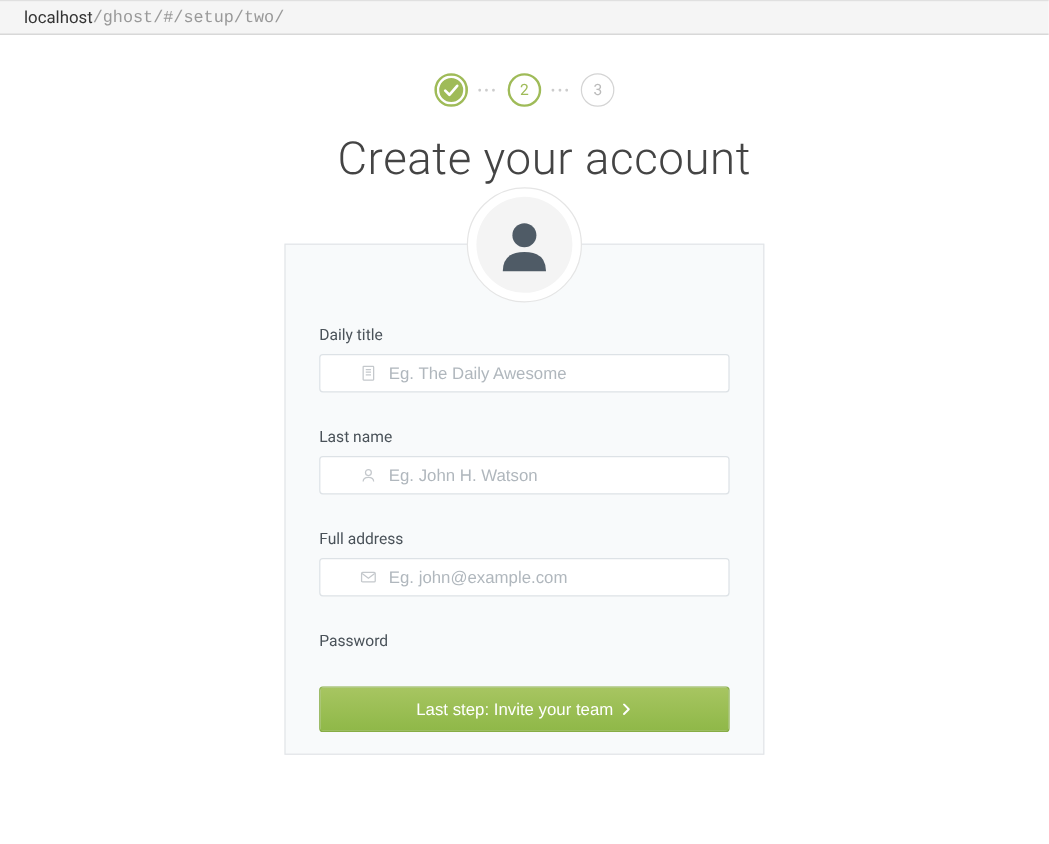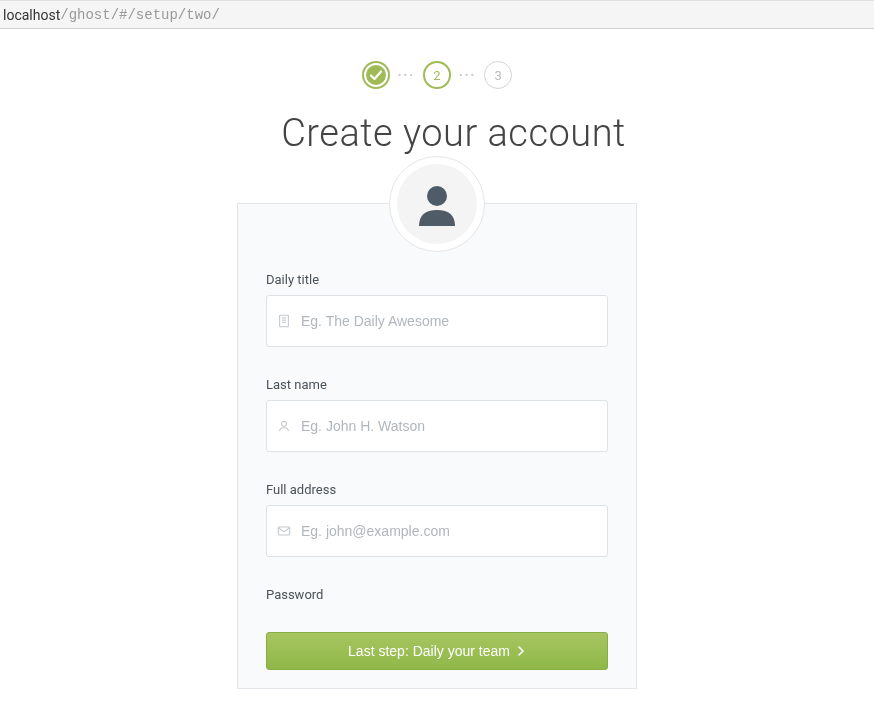--- a/index.html
+++ b/index.html
@@ -11,21 +11,21 @@
       font-family: -apple-system, BlinkMacSystemFont, "Segoe UI", Roboto, "Helvetica Neue", Arial, sans-serif;
       background: #ffffff;
       width: 874px;
       height: 703px;
       overflow: hidden;
     }
     .address-bar {
       background: #f5f5f5;
       border-top: 1px solid #e0e0e0;
       border-bottom: 1px solid #d0d0d0;
-      padding: 5px 3px;
+      padding: 5px 20px;
       font-size: 14px;
       color: #555;
       height: 29px;
       display: flex;
       align-items: center;
     }
     .address-bar .host {
       color: #333;
     }
     .address-bar .path {
@@ -126,21 +126,22 @@
       margin-bottom: 8px;
       font-weight: 400;
     }
     .input-wrap {
       position: relative;
       display: flex;
       align-items: center;
       background: #fff;
       border: 1px solid #dde2e6;
       border-radius: 3px;
-      height: 52px;
+      height: 32px;
+      padding-left: 23px;
     }
     .input-icon {
       width: 34px;
       display: flex;
       align-items: center;
       justify-content: center;
       color: #c4c8cc;
     }
     .input-icon svg {
       width: 14px;
@@ -253,21 +254,21 @@
         </span>
         <input type="email" class="text-input" placeholder="Eg. john@example.com" style="">
       </div>
     </div>
 
     <div class="form-group">
       <label class="form-label">Password</label>
     </div>
 
     <button class="submit-btn">
-      <span>Last step: Daily your team</span>
+      <span>Last step: Invite your team</span>
       <svg width="10" height="10" viewBox="0 0 10 10">
         <path d="M 3 1 L 7 5 L 3 9" fill="none" stroke="#fff" stroke-width="1.6" stroke-linecap="round" stroke-linejoin="round"></path>
       </svg>
     </button>
 
   </div>
 
 </div>
 
 </body></html>

